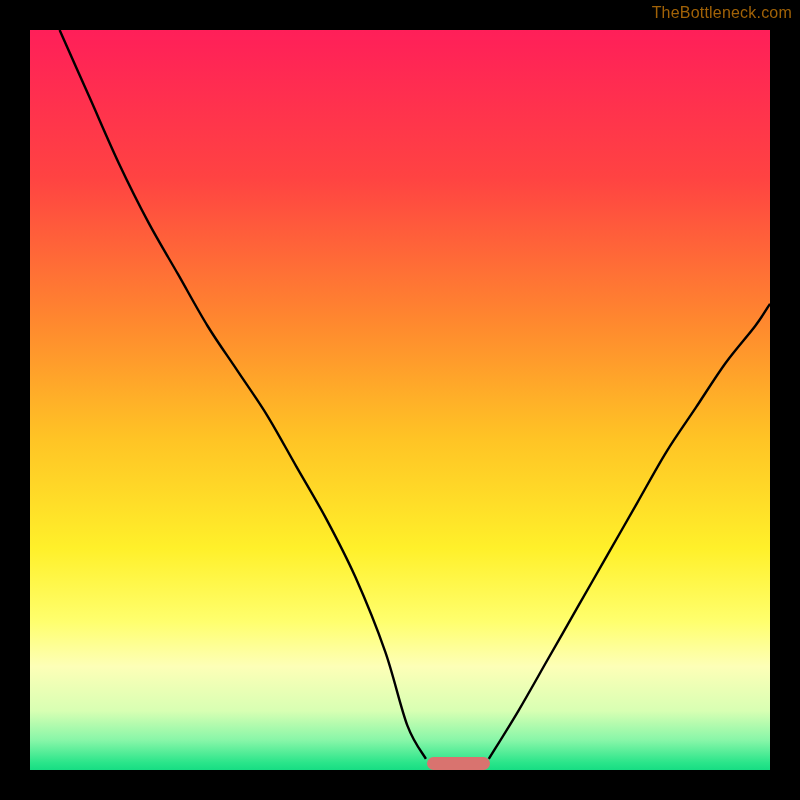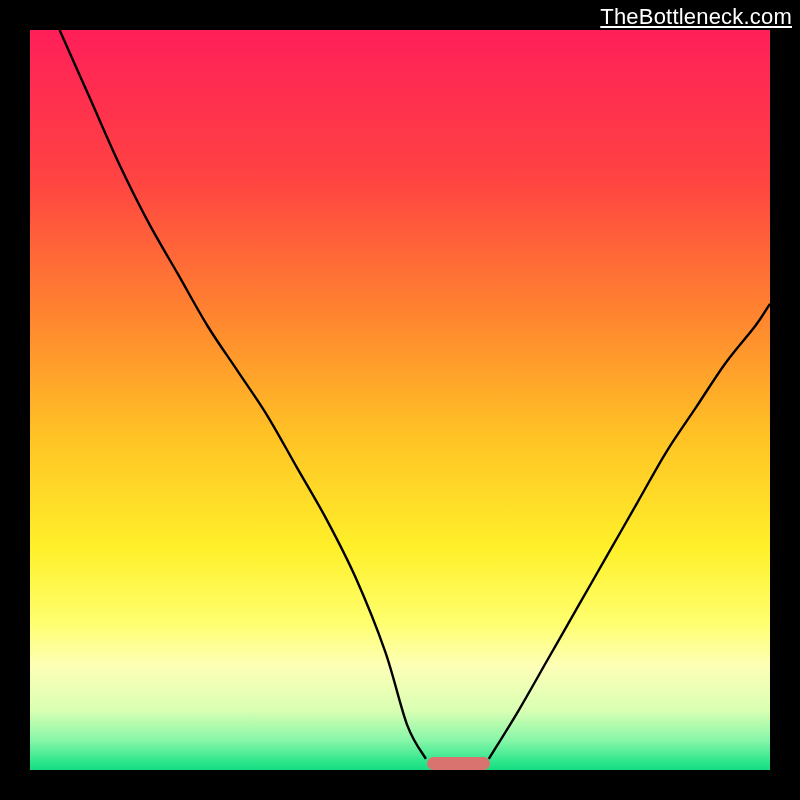--- a/index.html
+++ b/index.html
@@ -21,25 +21,24 @@
   }
   .gradient {
     position: absolute;
     left: 0; top: 0;
     width: 100%; height: 100%;
   }
   .watermark {
     position: absolute;
     top: 4px;
     right: 8px;
-    color: #ffffff;
-    font-size: 22px;
+    color: #a16207;
+    font-size: 16px;
     font-weight: 500;
     letter-spacing: 0.2px;
-    text-decoration: underline;
   }
   .marker {
     position: absolute;
     border-radius: 8px;
   }
   svg.curves {
     position: absolute;
     left: 0; top: 0;
     width: 100%;
     height: 100%;

